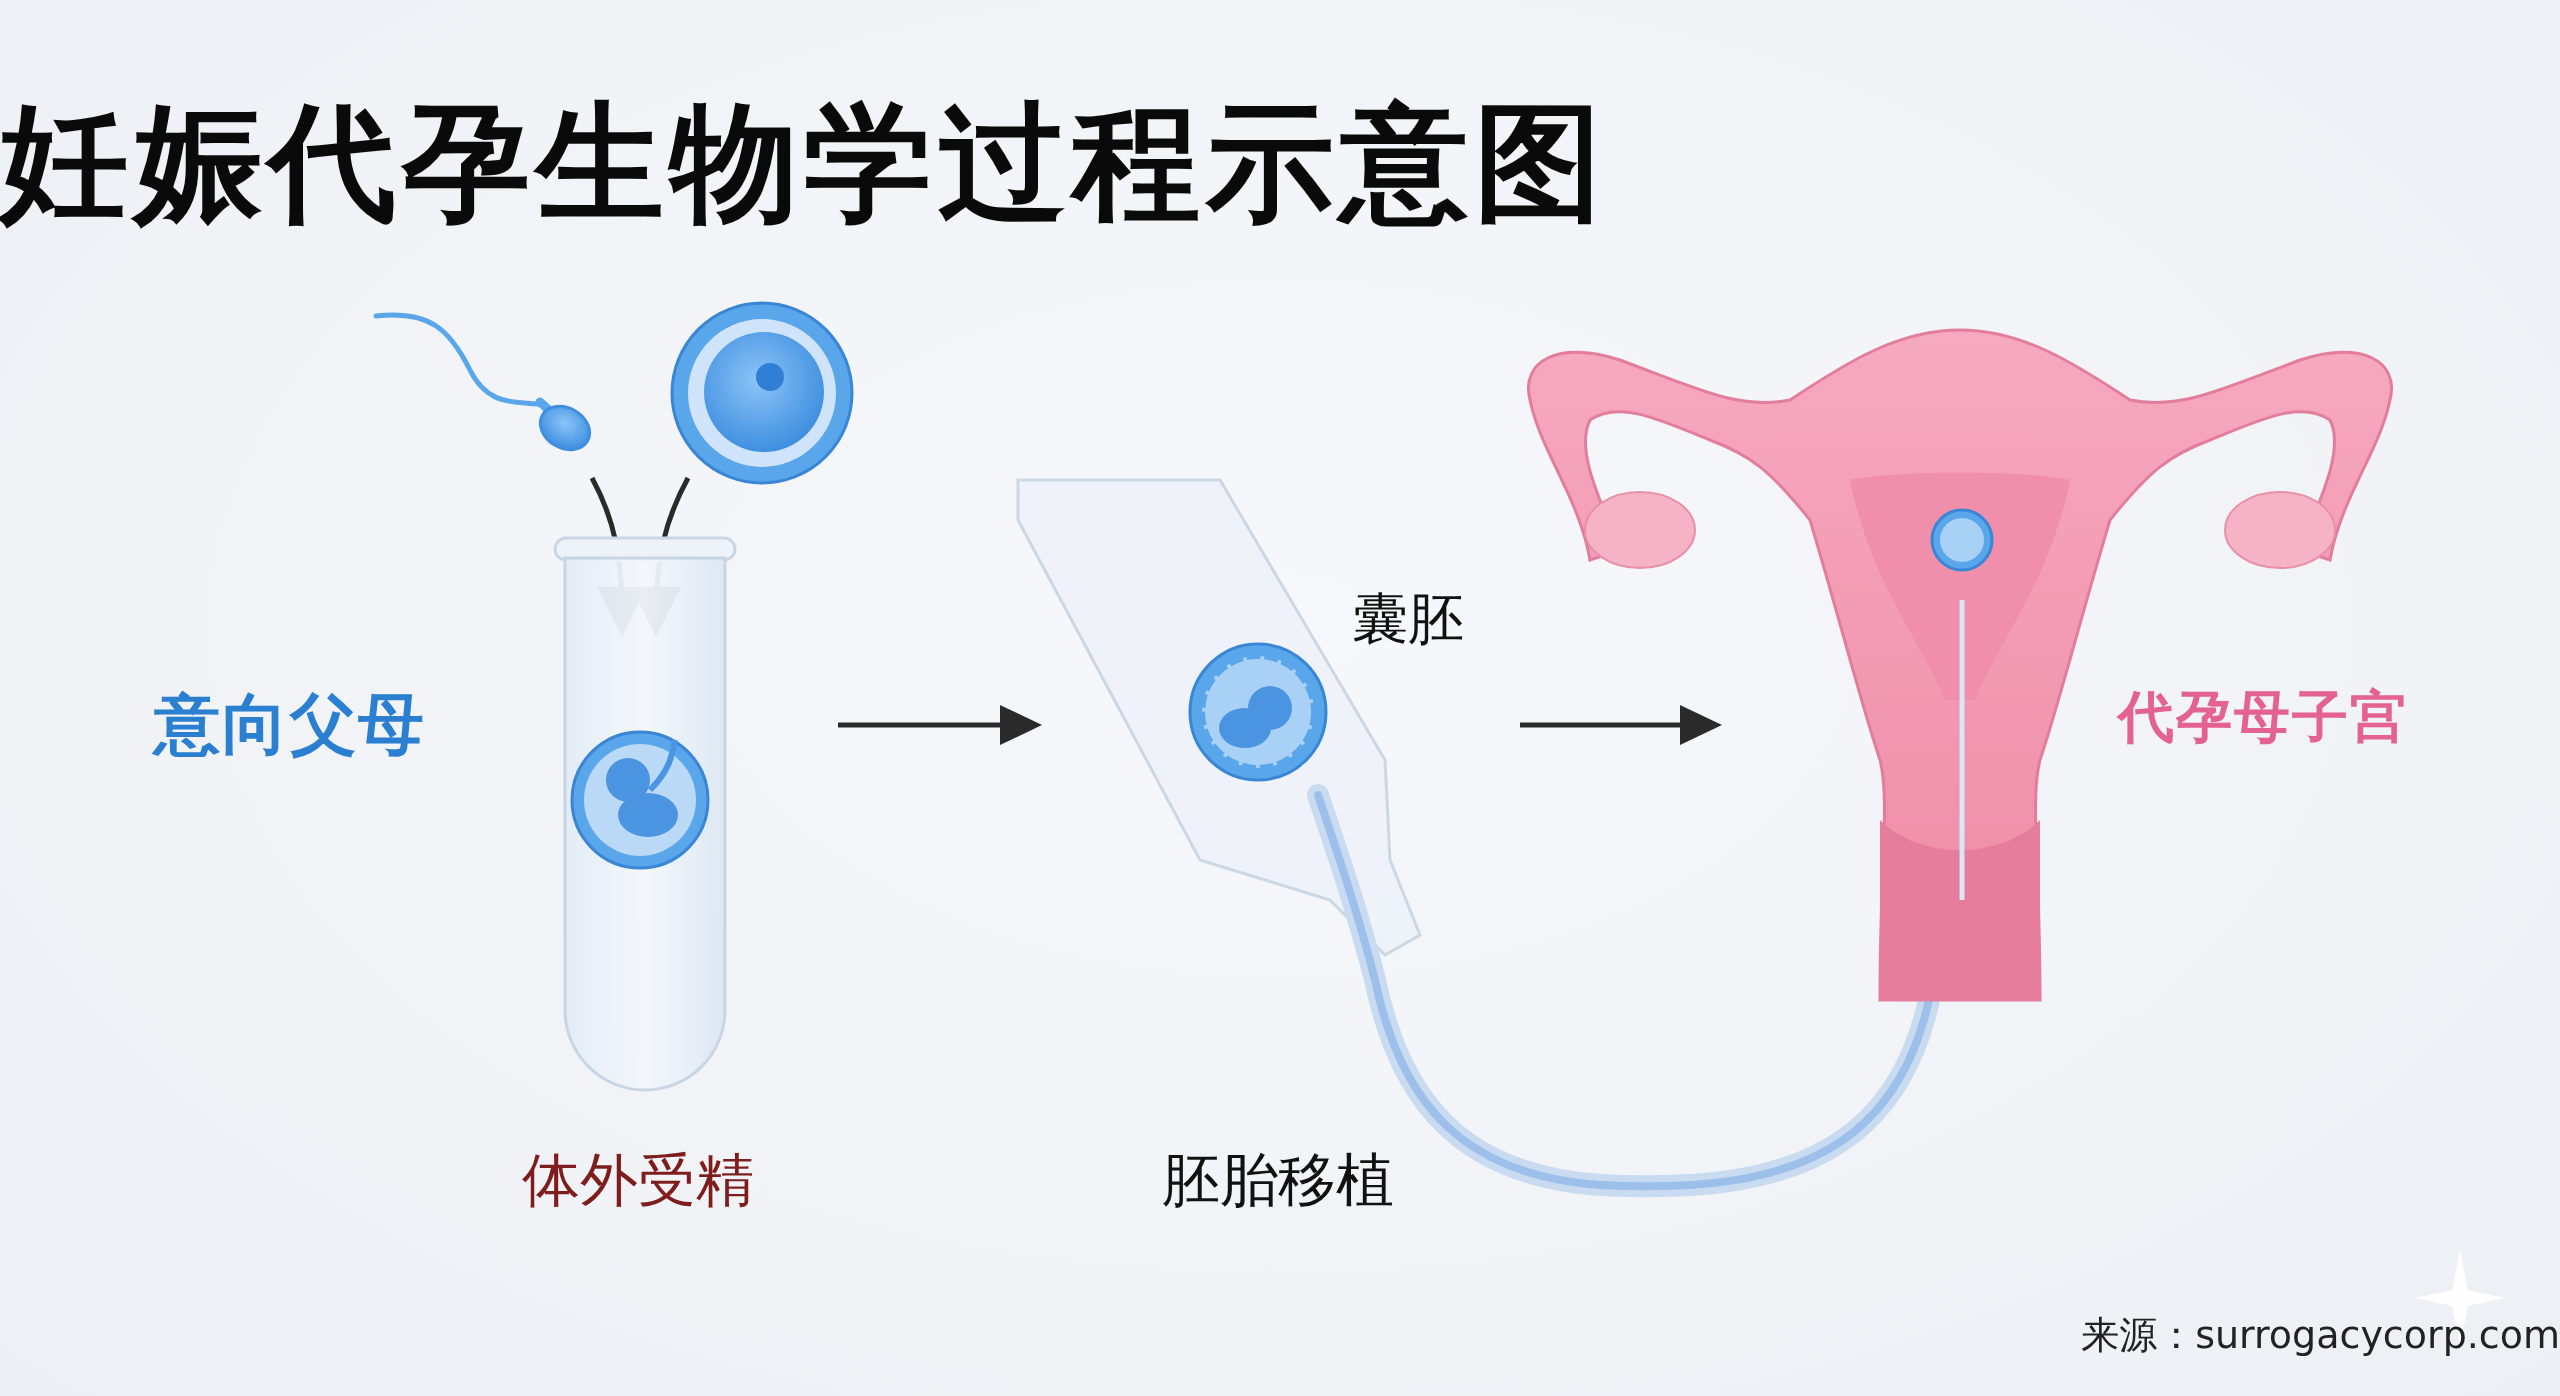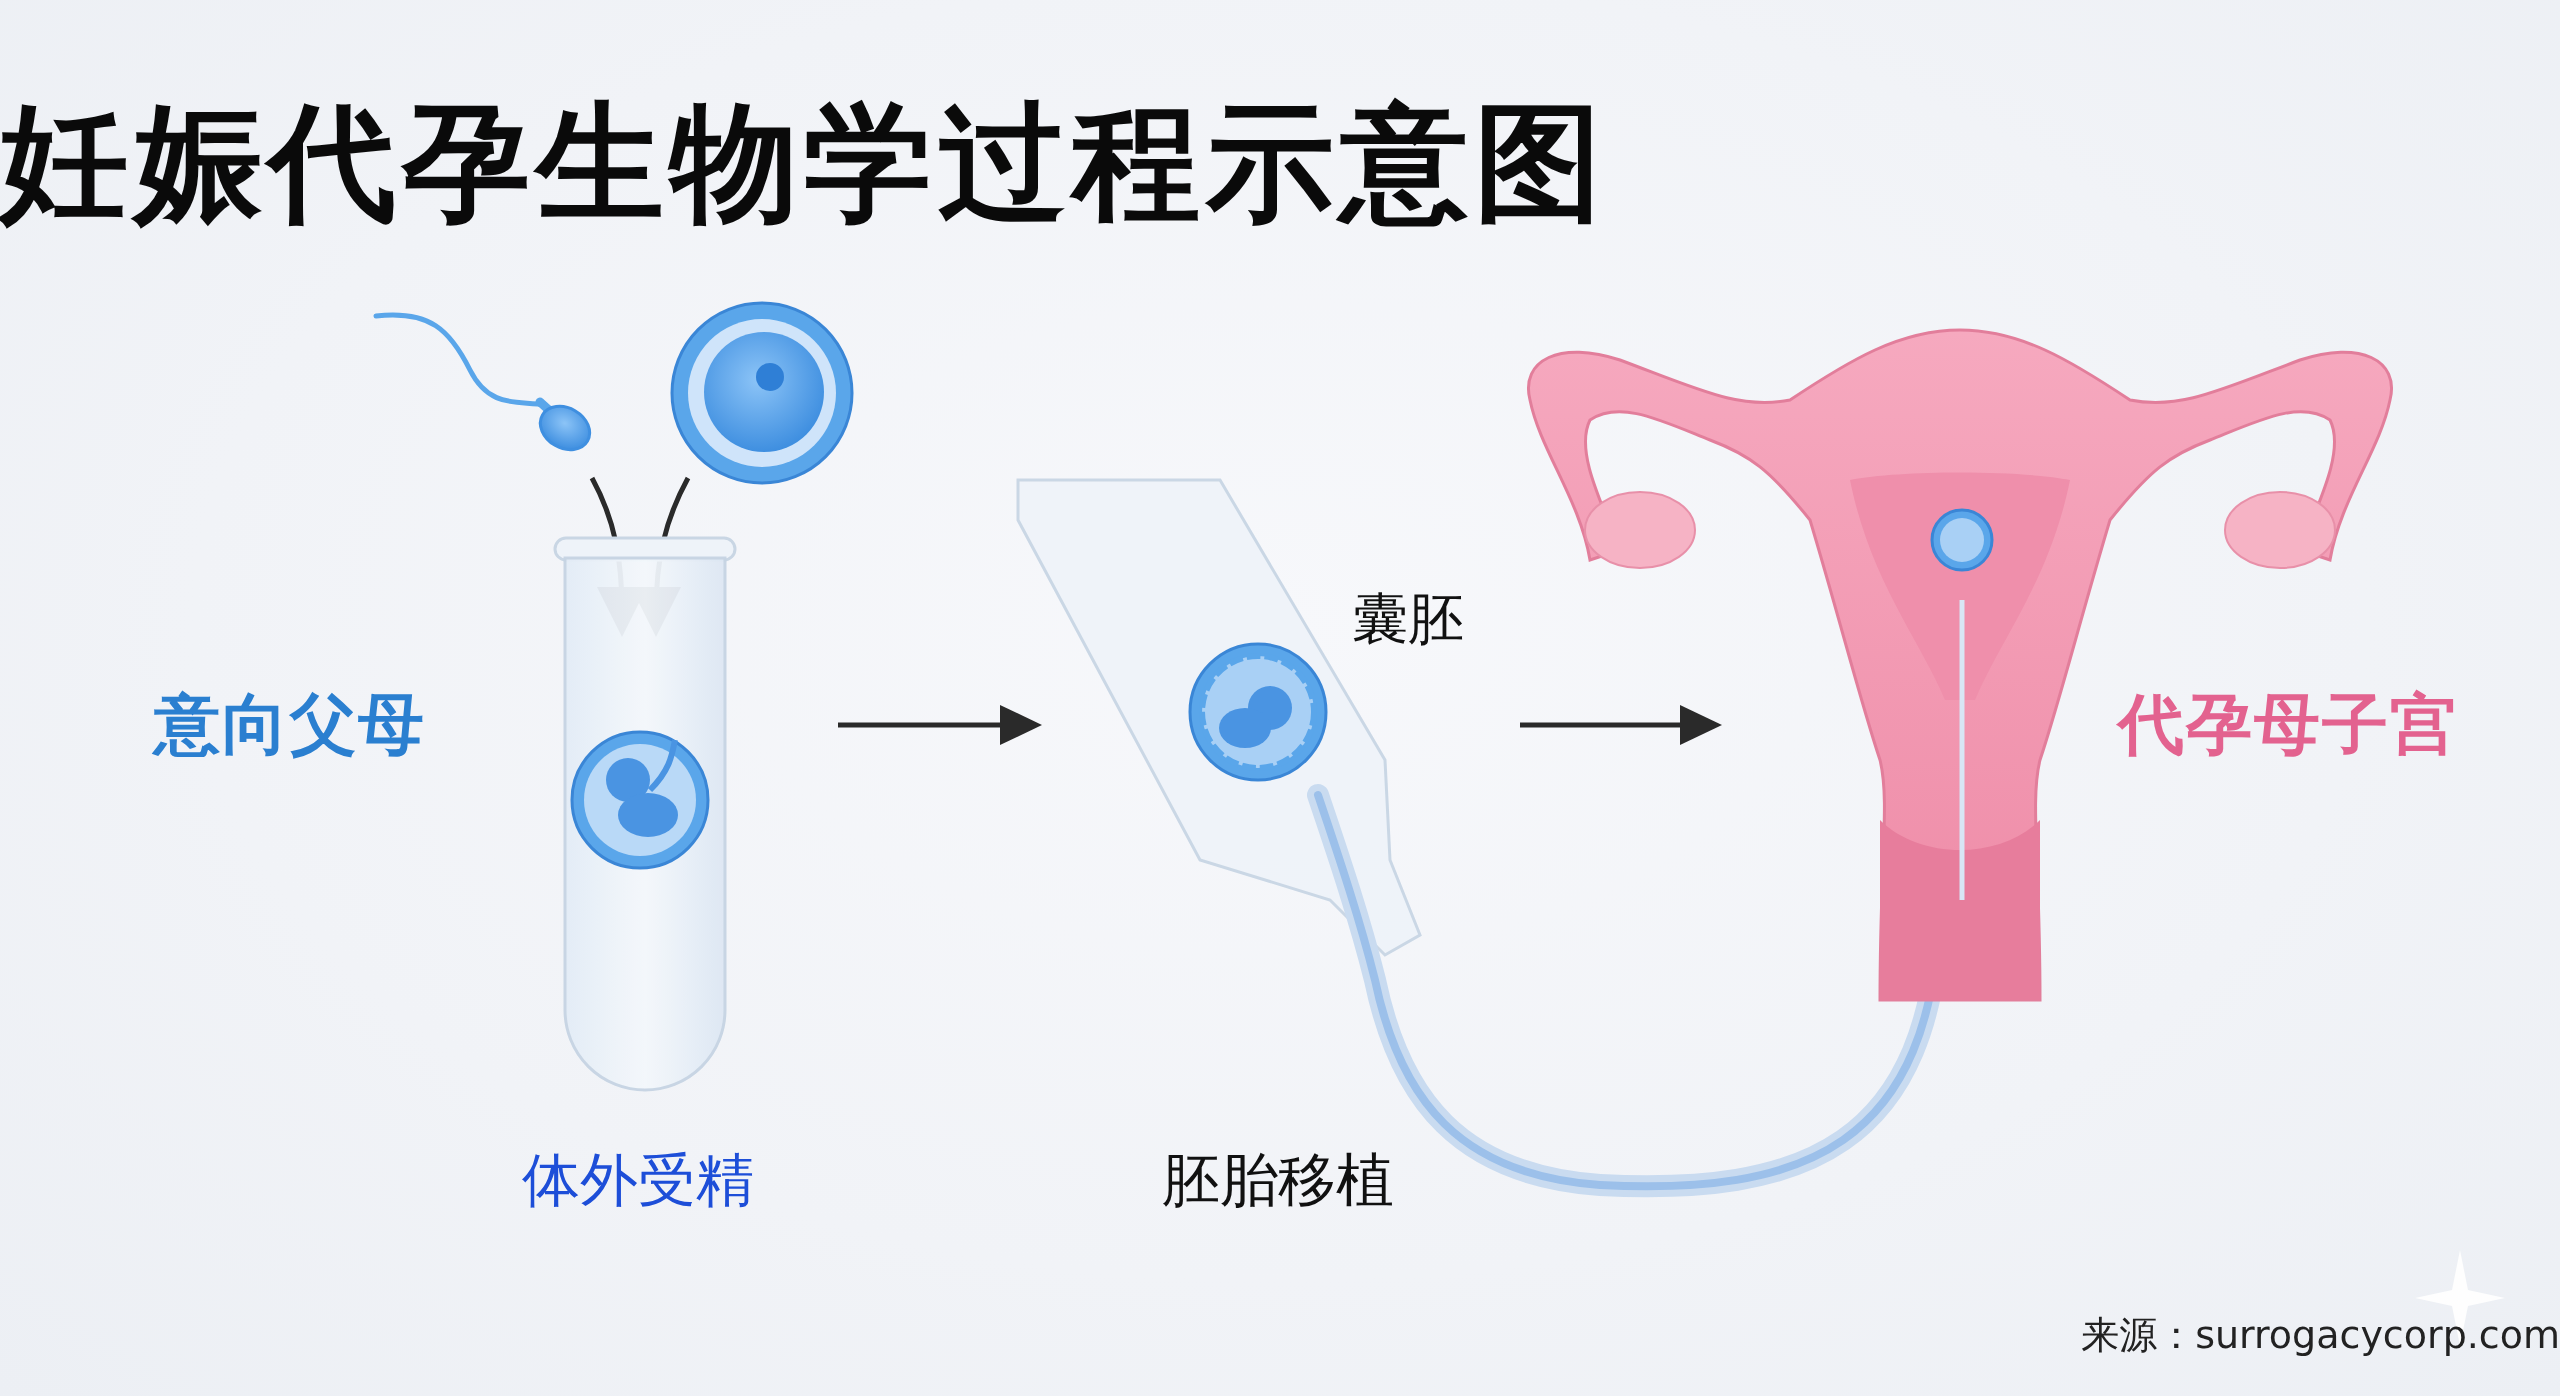--- a/index.html
+++ b/index.html
@@ -9,22 +9,22 @@
     font-family: "DejaVu Sans", "Liberation Sans", sans-serif;
     position:relative;
   }
   .title {
     position:absolute; left:0; width:100%; top:78px; text-align:left;
     font-size:128px; font-weight:bold; color:#0a0a0a; letter-spacing:6px;
     font-family: Liberation Serif, serif;
   }
   .label { position:absolute; white-space:nowrap;text-align:center; }
   .lbl-parents { left:118px; top:680px; font-size:66px; font-weight:bold; color:#2a7fd0; letter-spacing:2px;margin-left:36px; }
-  .lbl-surrogate { left:2118px; top:680px; font-size:66px; font-weight:bold; color:#e3628f; letter-spacing:2px; }
-  .lbl-ivf { left:522px; top:1142px; font-size:58px; color:#1d4ed8; }
+  .lbl-surrogate { left:2118px; top:680px; font-size:56px; font-weight:bold; color:#e3628f; letter-spacing:2px; }
+  .lbl-ivf { left:522px; top:1142px; font-size:58px; color:#7f1d1d; }
   .lbl-transfer { left:1162px; top:1142px; font-size:58px; color:#111; }
   .lbl-blastocyst { left:1352px; top:582px; font-size:56px; color:#111; }
   .source { position:absolute; left:0; width:100%; top:1310px; text-align:right; font-size:38px; color:#222; }
   svg.art { position:absolute; left:0; top:0; }
 </style>
 </head>
 <body>
 
 <div class="title">妊娠代孕生物学过程示意图</div>
 

